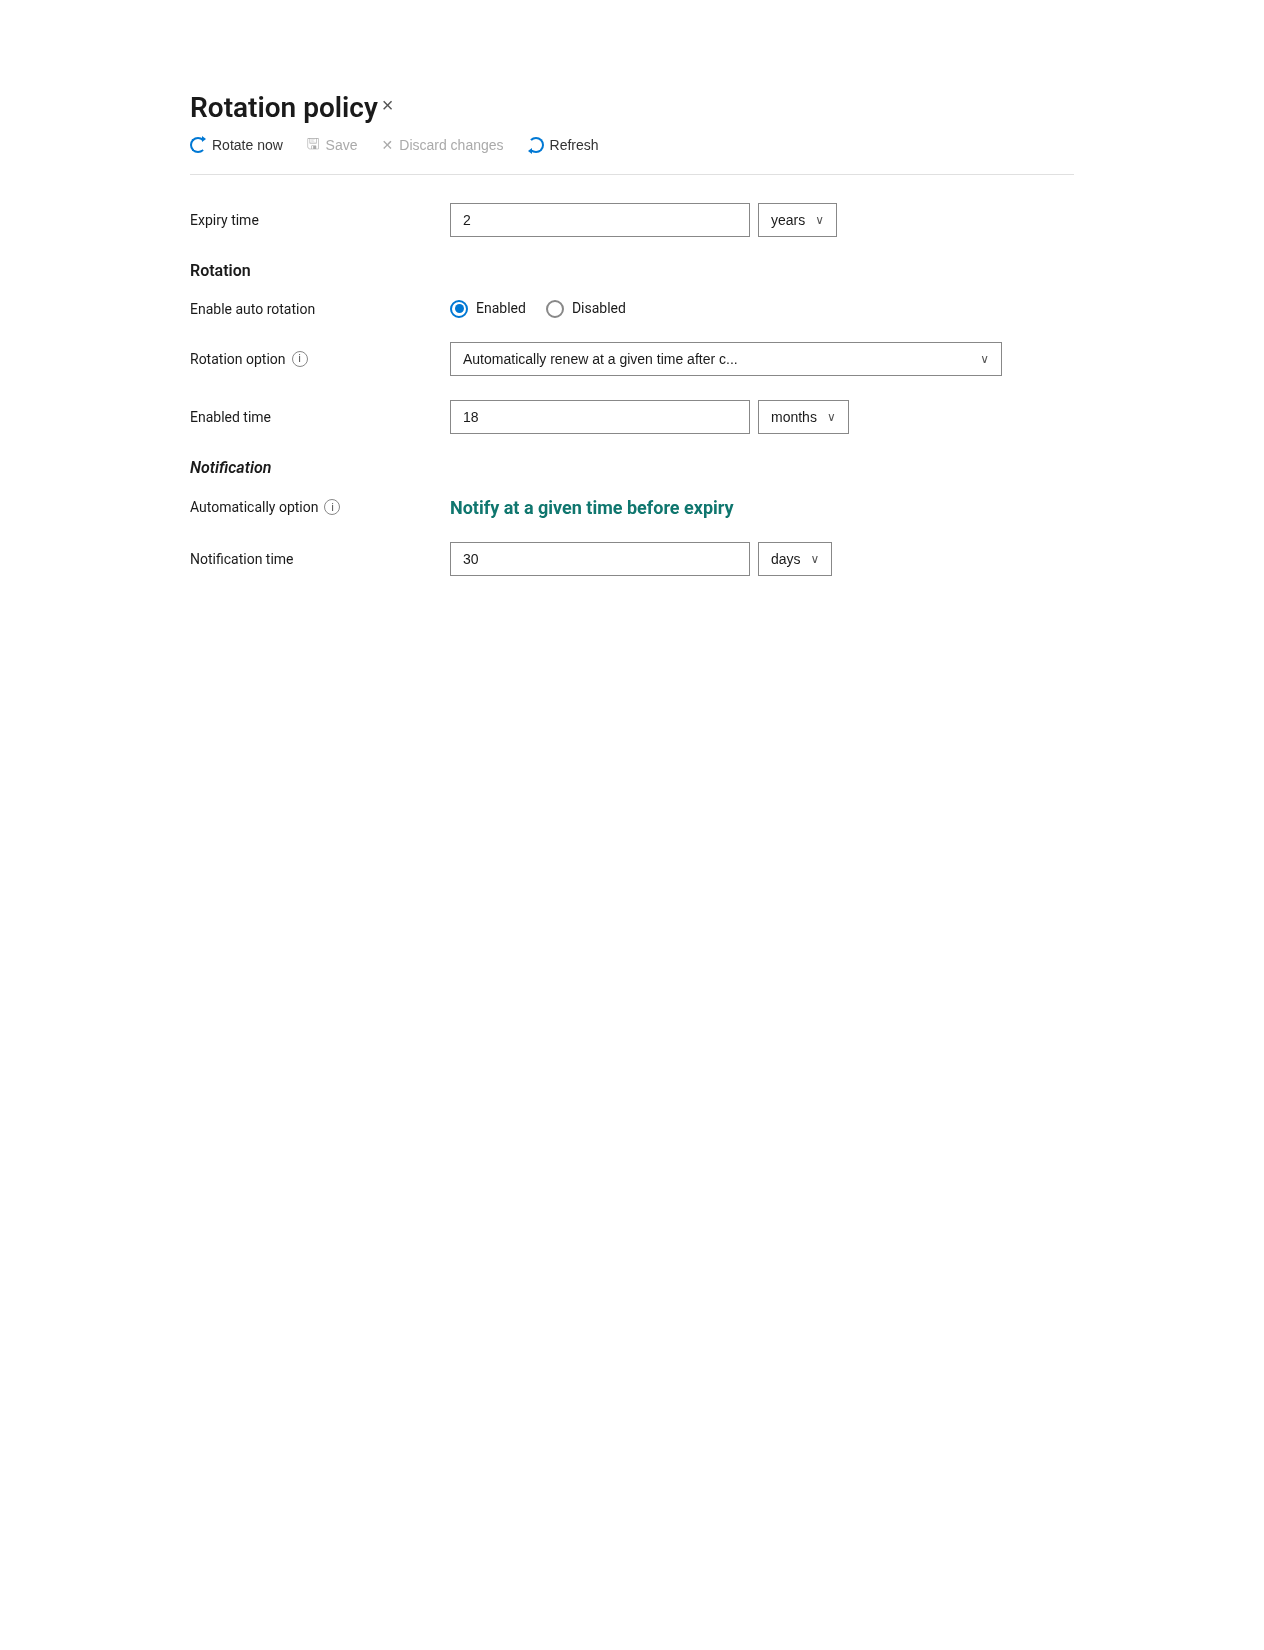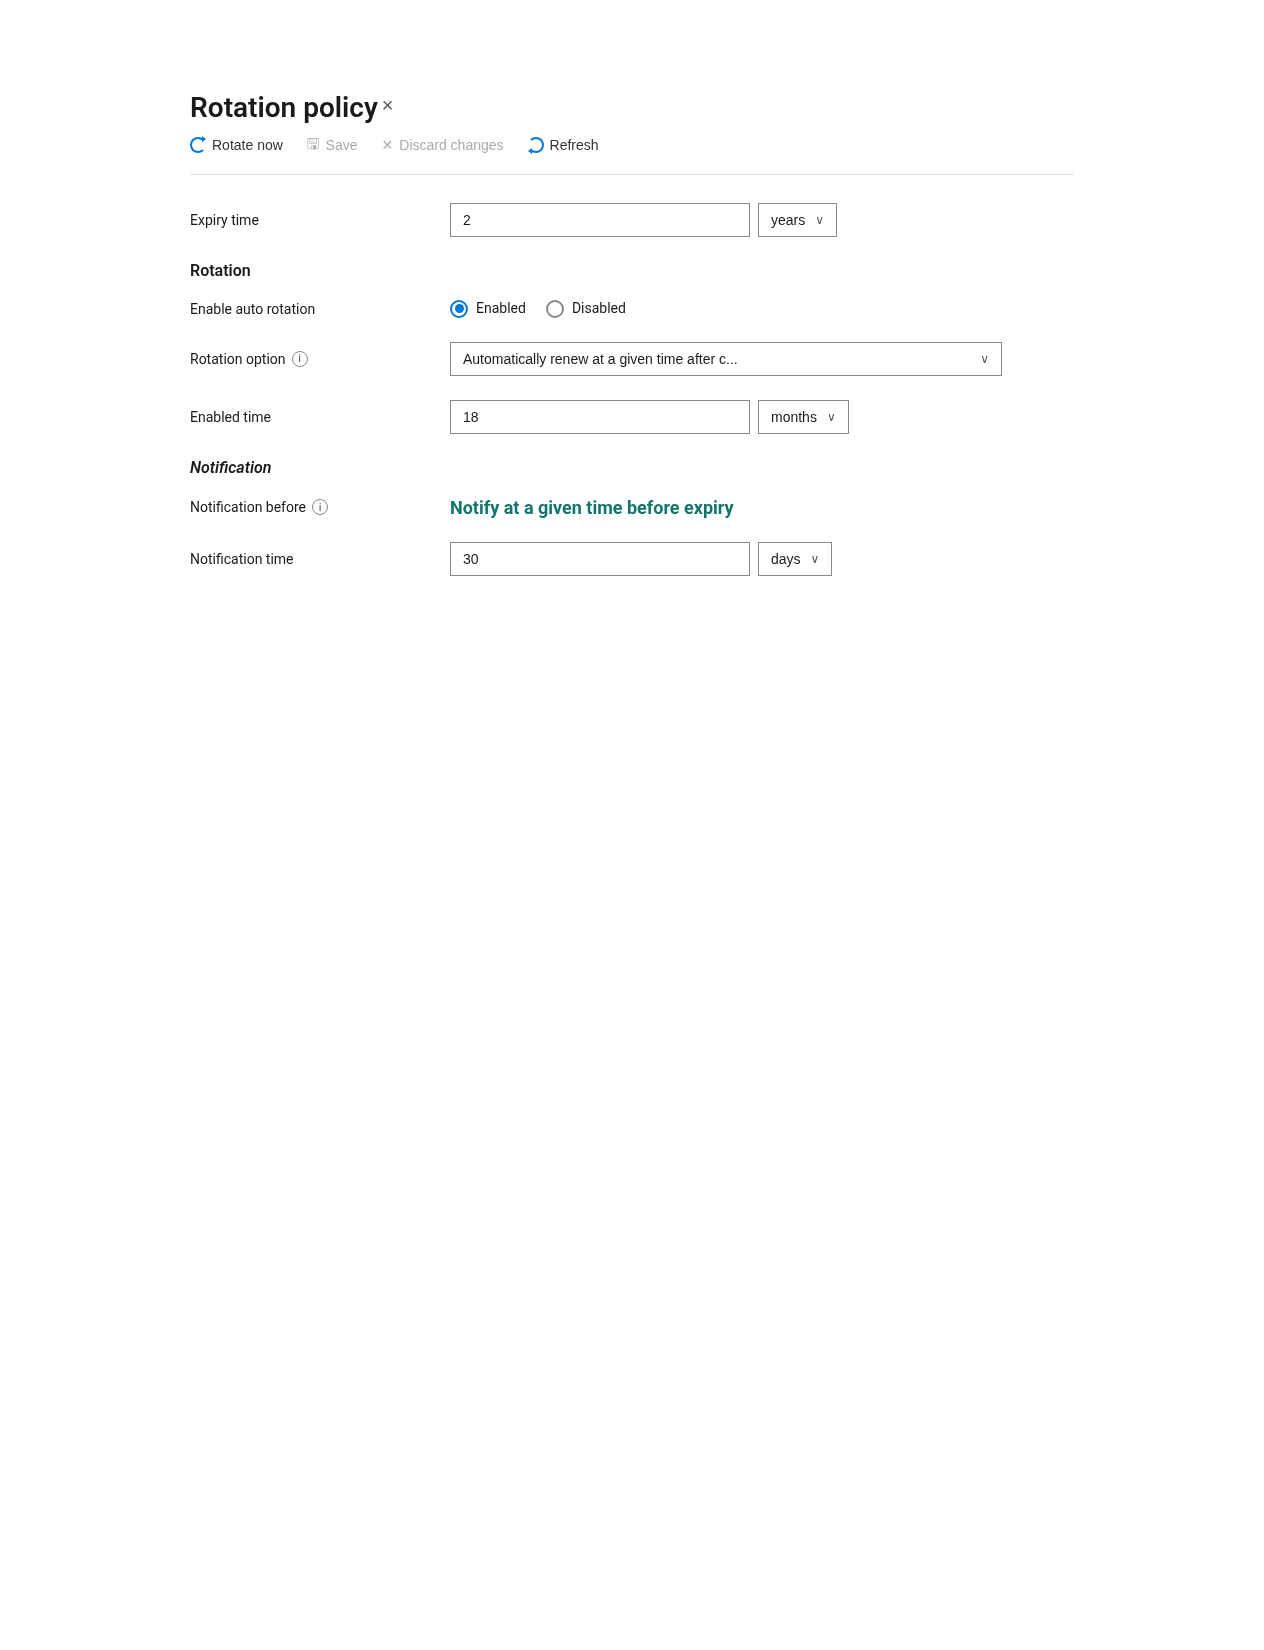--- a/index.html
+++ b/index.html
@@ -335,21 +335,21 @@
         <span>months</span>
         <span class="chevron">∨</span>
       </button>
     </div>
   </div>
 
   <div class="section-title" style="margin-top: 8px; font-style: italic;">Notification</div>
 
   <div class="form-row">
     <div class="form-label">
-      <span>Notification before</span>
+      <span>Automatically option</span>
       <span class="info-icon">i</span>
     </div>
     <div class="form-controls">
       <span class="static-text">Notify at a given time before expiry</span>
     </div>
   </div>
 
   <div class="form-row">
     <div class="form-label">Notification time</div>
     <div class="form-controls">

